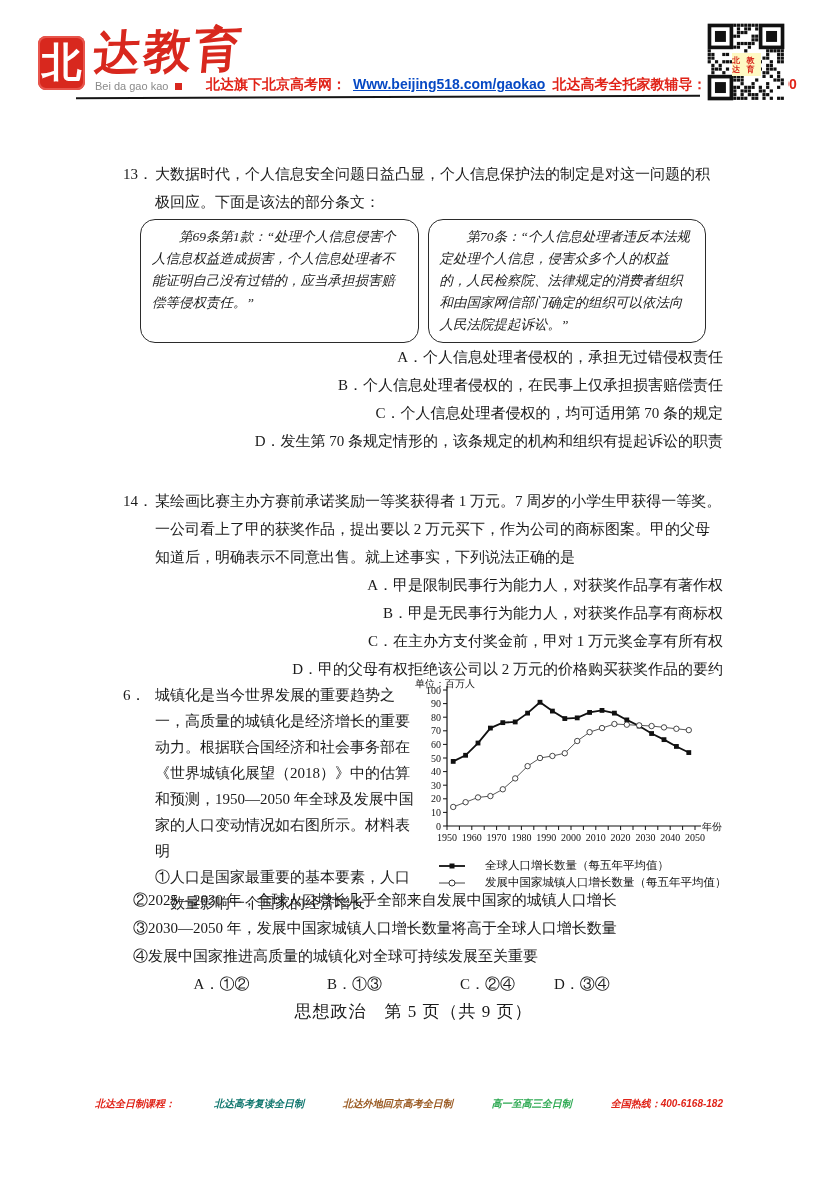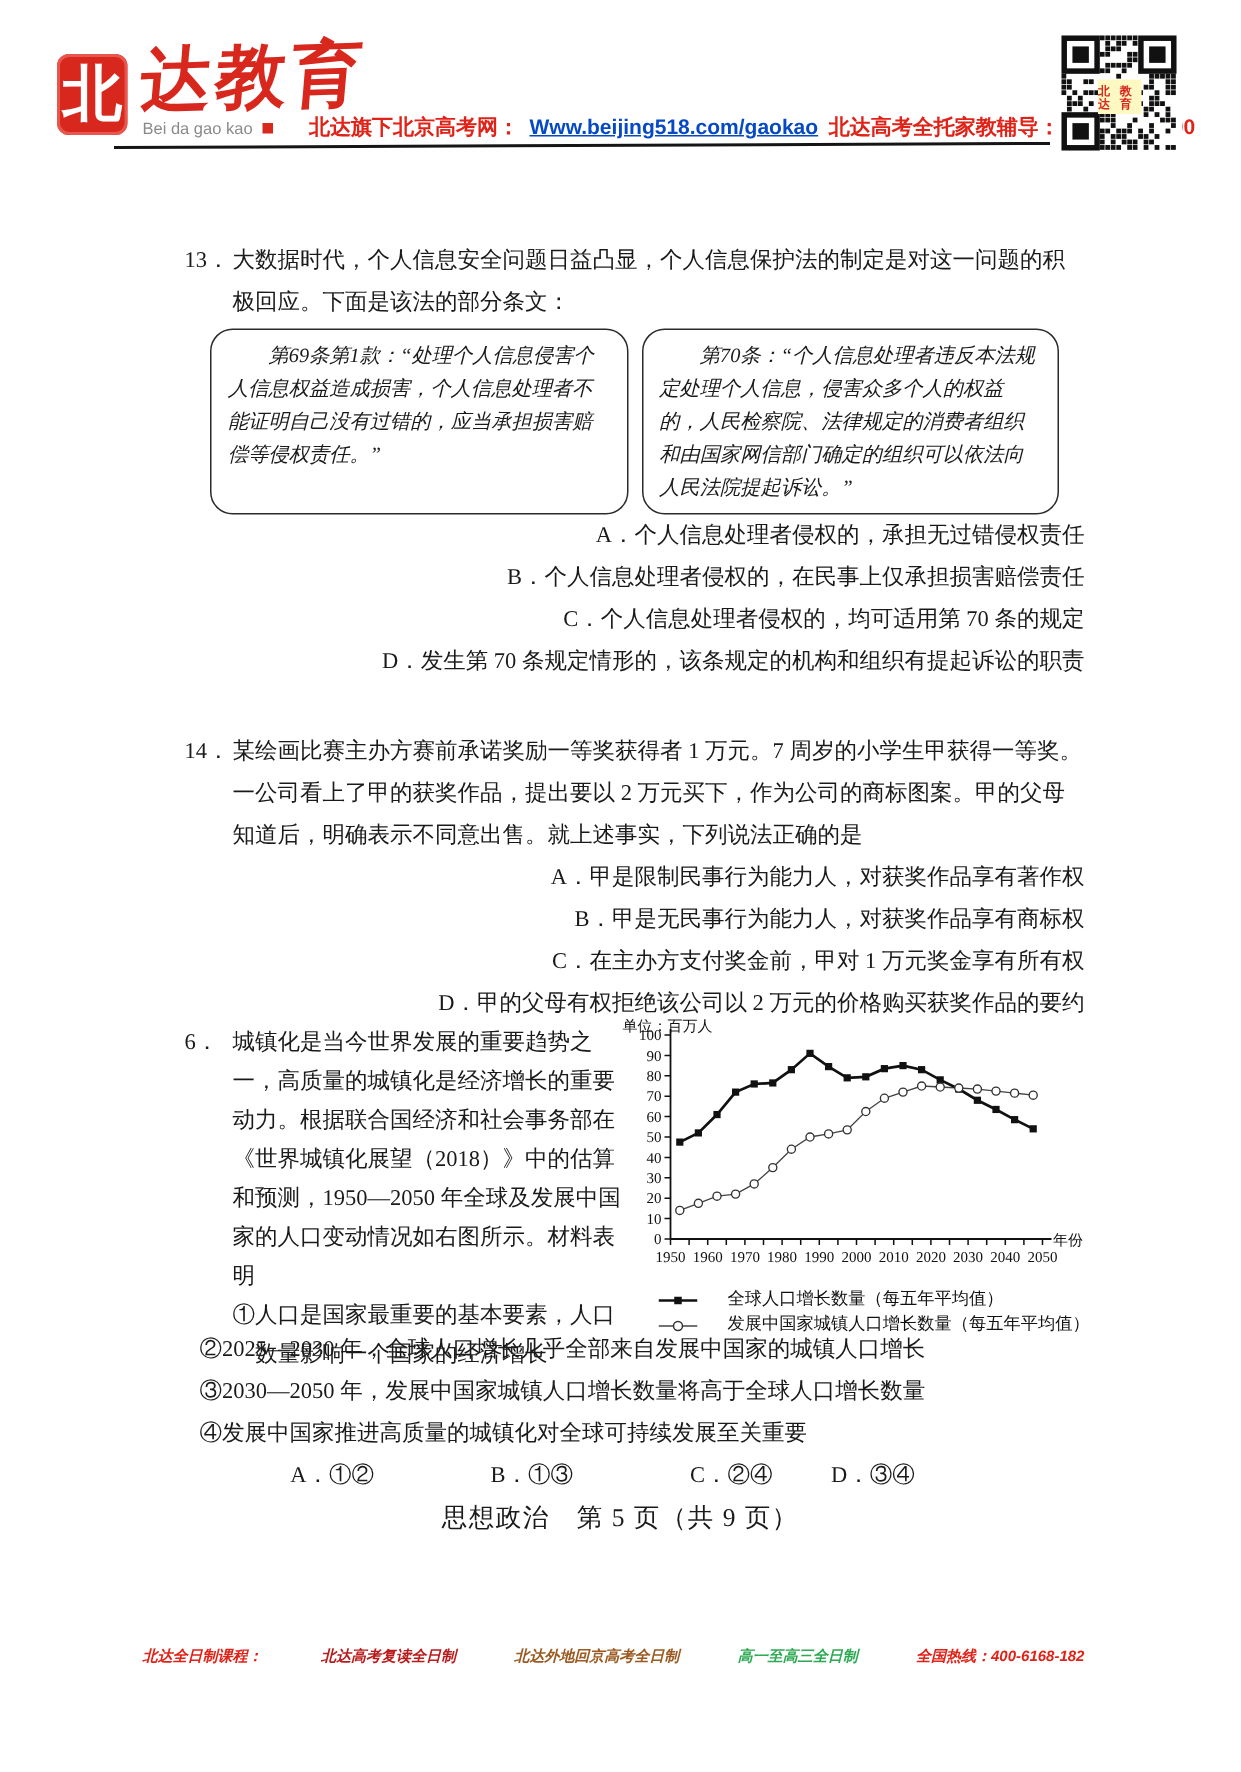--- a/index.html
+++ b/index.html
@@ -394,19 +394,19 @@
     <p>④发展中国家推进高质量的城镇化对全球可持续发展至关重要</p>
     <p class="answer-row">
       <span>A．①②</span><span>B．①③</span><span>C．②④</span><span>D．③④</span>
     </p>
   </div>
 
   <div class="page-footer">思想政治　第 5 页（共 9 页）</div>
 
   <div class="bottom-bar">
     <span style="color: rgb(224, 35, 24);">北达全日制课程：</span>
-    <span style="color: #b91c1c;">北达高考复读全日制</span>
+    <span style="color: #0f766e;">北达高考复读全日制</span>
     <span style="color: rgb(154, 90, 34);">北达外地回京高考全日制</span>
     <span style="color: rgb(47, 170, 84);">高一至高三全日制</span>
     <span style="color: rgb(224, 35, 24);">全国热线：400-6168-182</span>
   </div>
 
 </div>
 
 </body></html>

